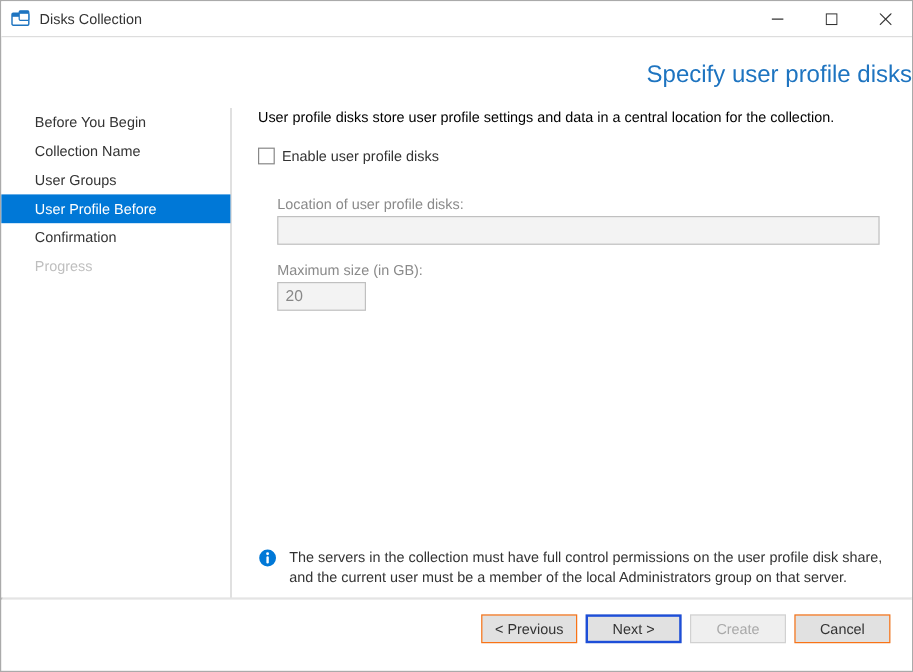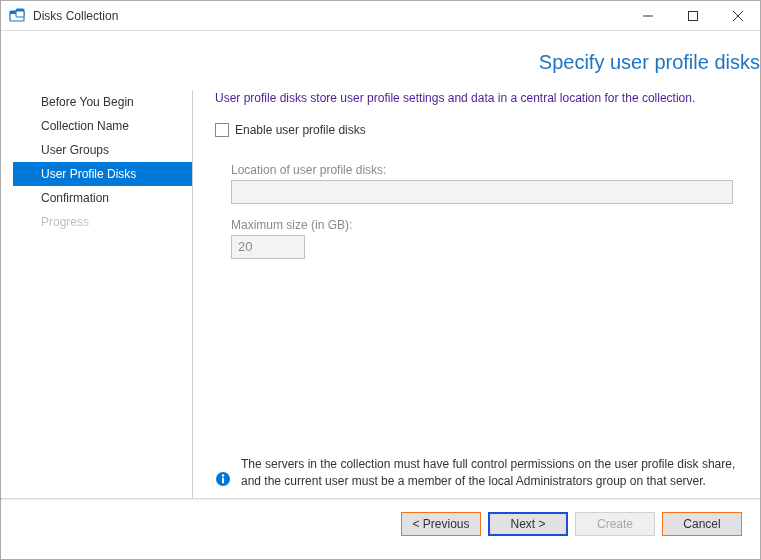--- a/index.html
+++ b/index.html
@@ -52,21 +52,20 @@
   }
 
   .content {
     display: flex;
     height: 408px;
   }
   .sidebar {
     width: 192px;
     border-right: 1px solid #ccc;
     padding-top: 0;
-    padding-left: 12px;
   }
   .sidebar-item {
     padding: 5px 10px 5px 28px;
     font-size: 12px;
     color: #333;
     cursor: pointer;
   }
   .sidebar-item.active {
     background: #0078d7;
     color: #fff;
@@ -77,21 +76,21 @@
   }
   .main {
     flex: 1;
     padding: 0 22px 0 22px;
     position: relative;
     display: flex;
     flex-direction: column;
   }
   .desc {
     font-size: 12px;
-    color: #4c1d95;
+    color: #000000;
     margin-bottom: 16px;
     line-height: 1.4;
   }
   .checkbox-row {
     display: flex;
     align-items: center;
     margin-bottom: 26px;
   }
   .checkbox-box {
     width: 14px; height: 14px;
@@ -121,21 +120,21 @@
     height: 24px;
     border: 1px solid #c0c0c0;
     background: #f3f3f3;
     padding: 2px 6px;
     font-size: 13px;
     color: #888;
     margin-left: 16px;
   }
   .info-row {
     display: flex;
-    align-items: flex-end;
+    align-items: flex-start;
     gap: 10px;
     margin-top: auto;
     padding-bottom: 8px;
     padding-top: 10px;
   }
   .info-icon {
     flex-shrink: 0;
     margin-top: 1px;
   }
   .info-text {
@@ -212,21 +211,21 @@
 
 <div class="header-area">
   <div class="page-title">Specify user profile disks</div>
 </div>
 
 <div class="content">
   <div class="sidebar">
     <div class="sidebar-item">Before You Begin</div>
     <div class="sidebar-item">Collection Name</div>
     <div class="sidebar-item">User Groups</div>
-    <div class="sidebar-item active">User Profile Disks</div>
+    <div class="sidebar-item active">User Profile Before</div>
     <div class="sidebar-item">Confirmation</div>
     <div class="sidebar-item disabled">Progress</div>
   </div>
 
   <div class="main">
     <div class="desc">User profile disks store user profile settings and data in a central location for the collection.</div>
 
     <div class="checkbox-row">
       <span class="checkbox-box"></span>
       <span>Enable user profile disks</span>

